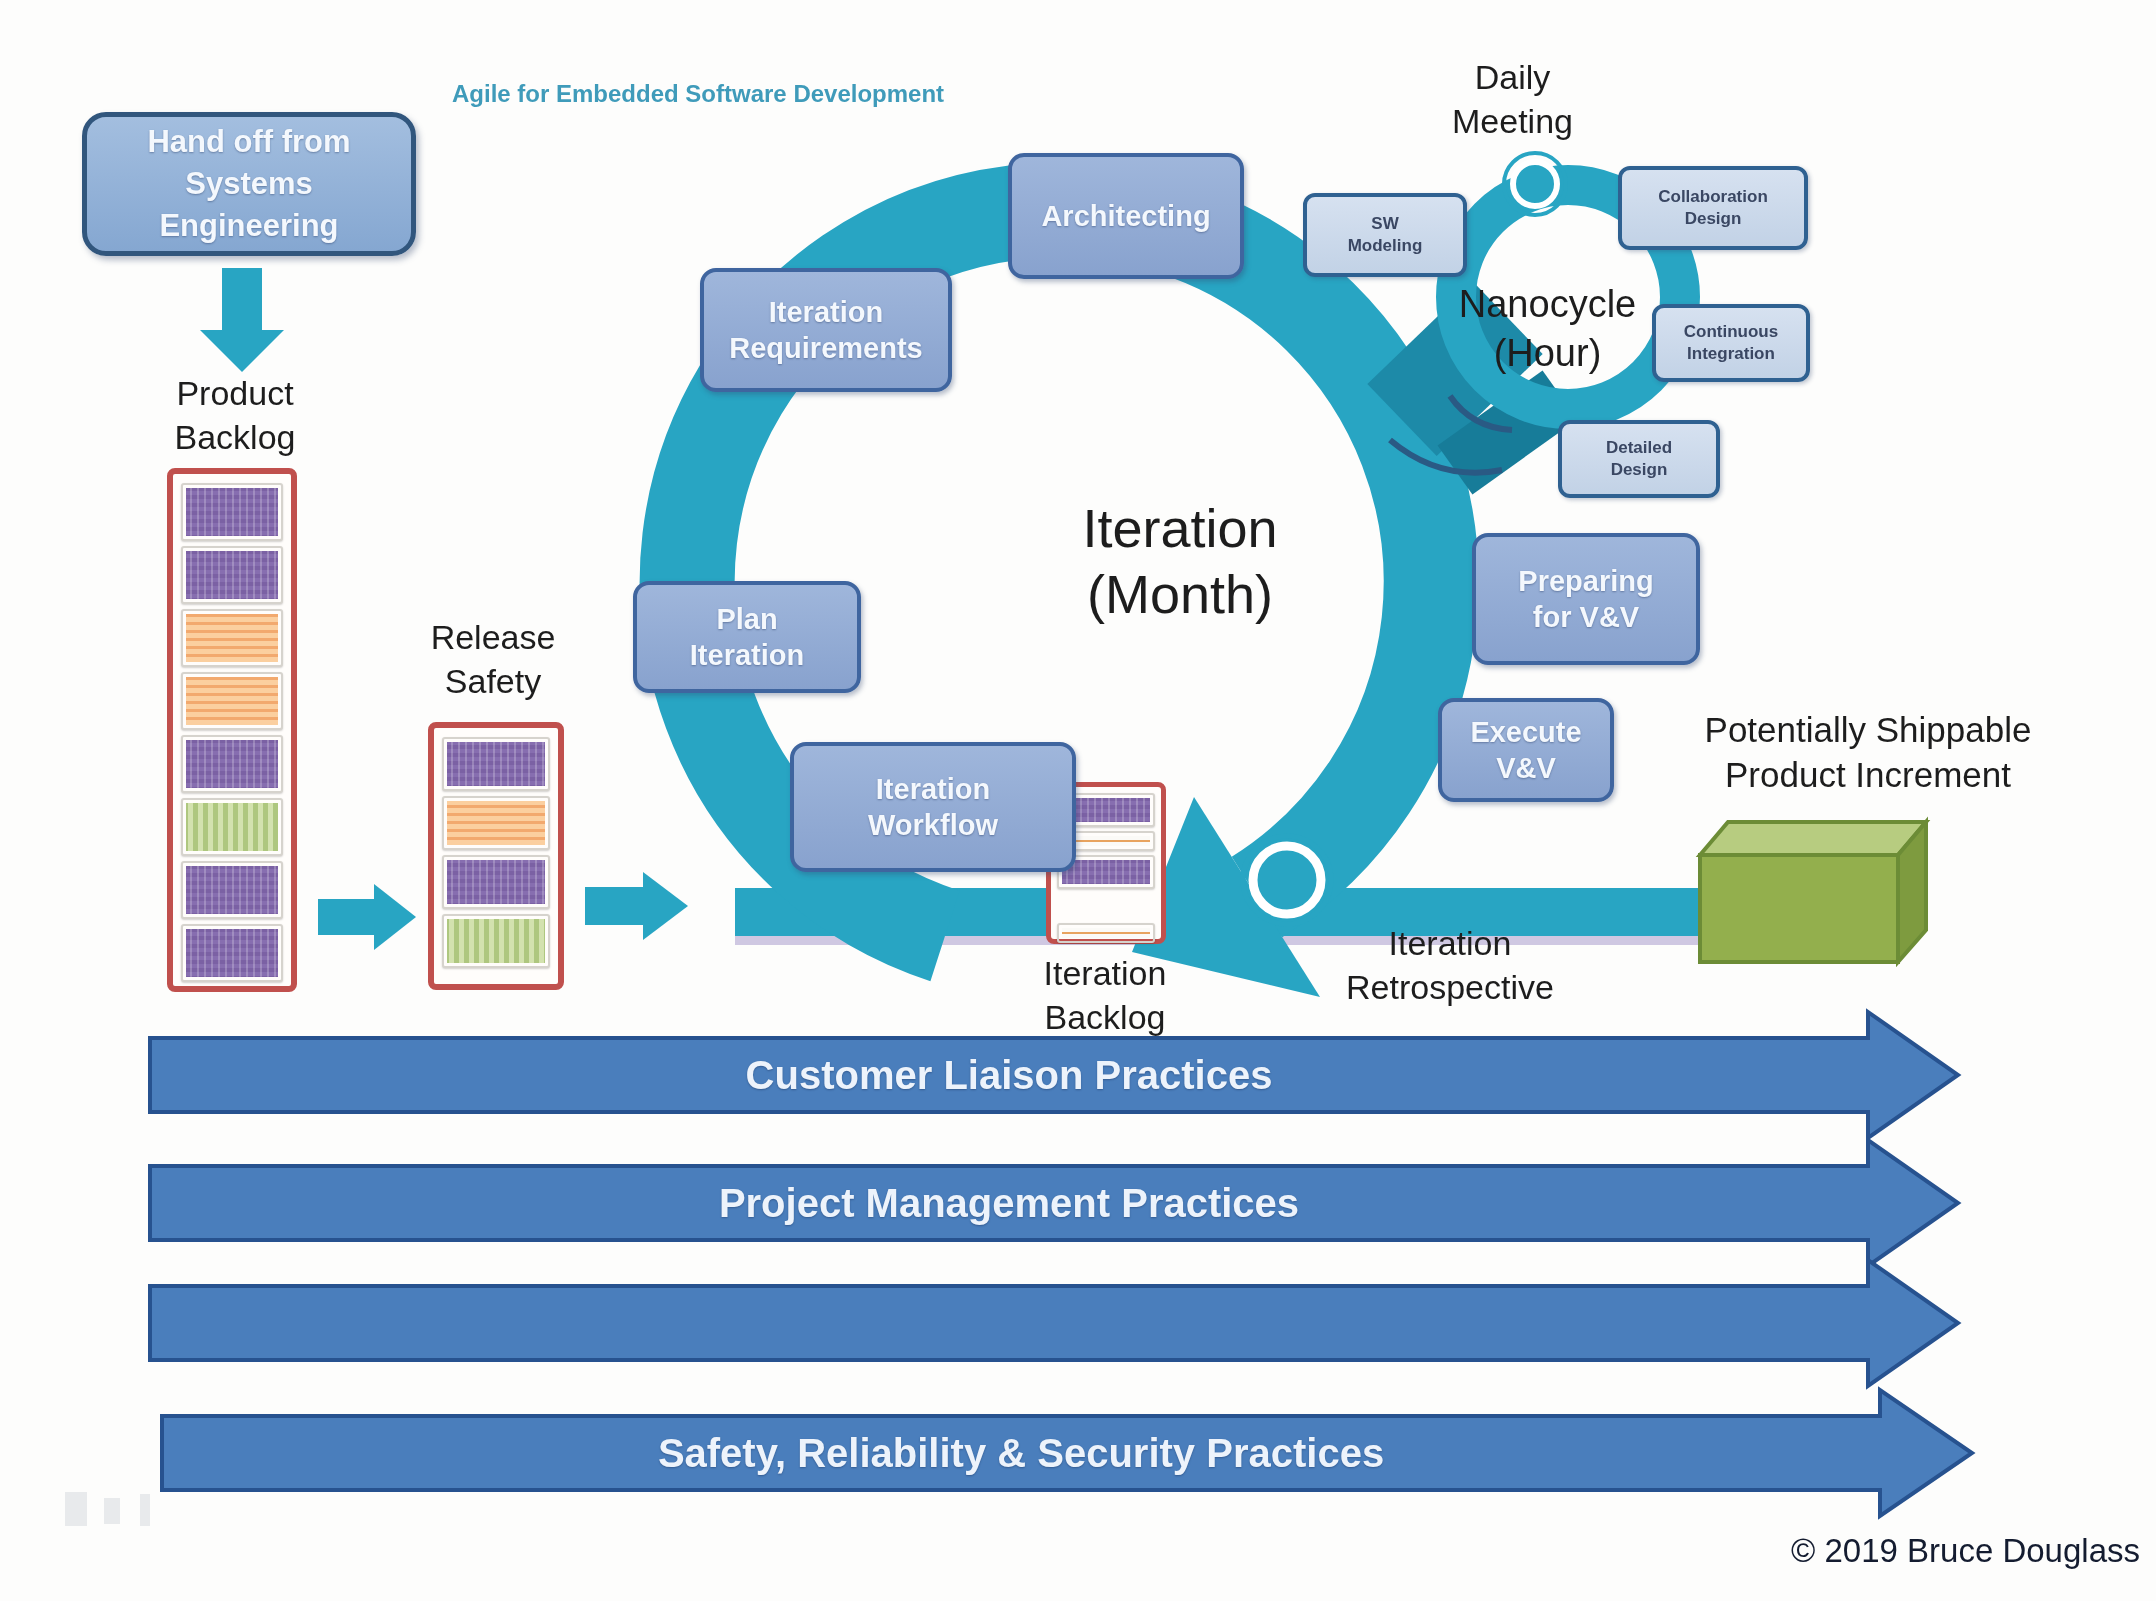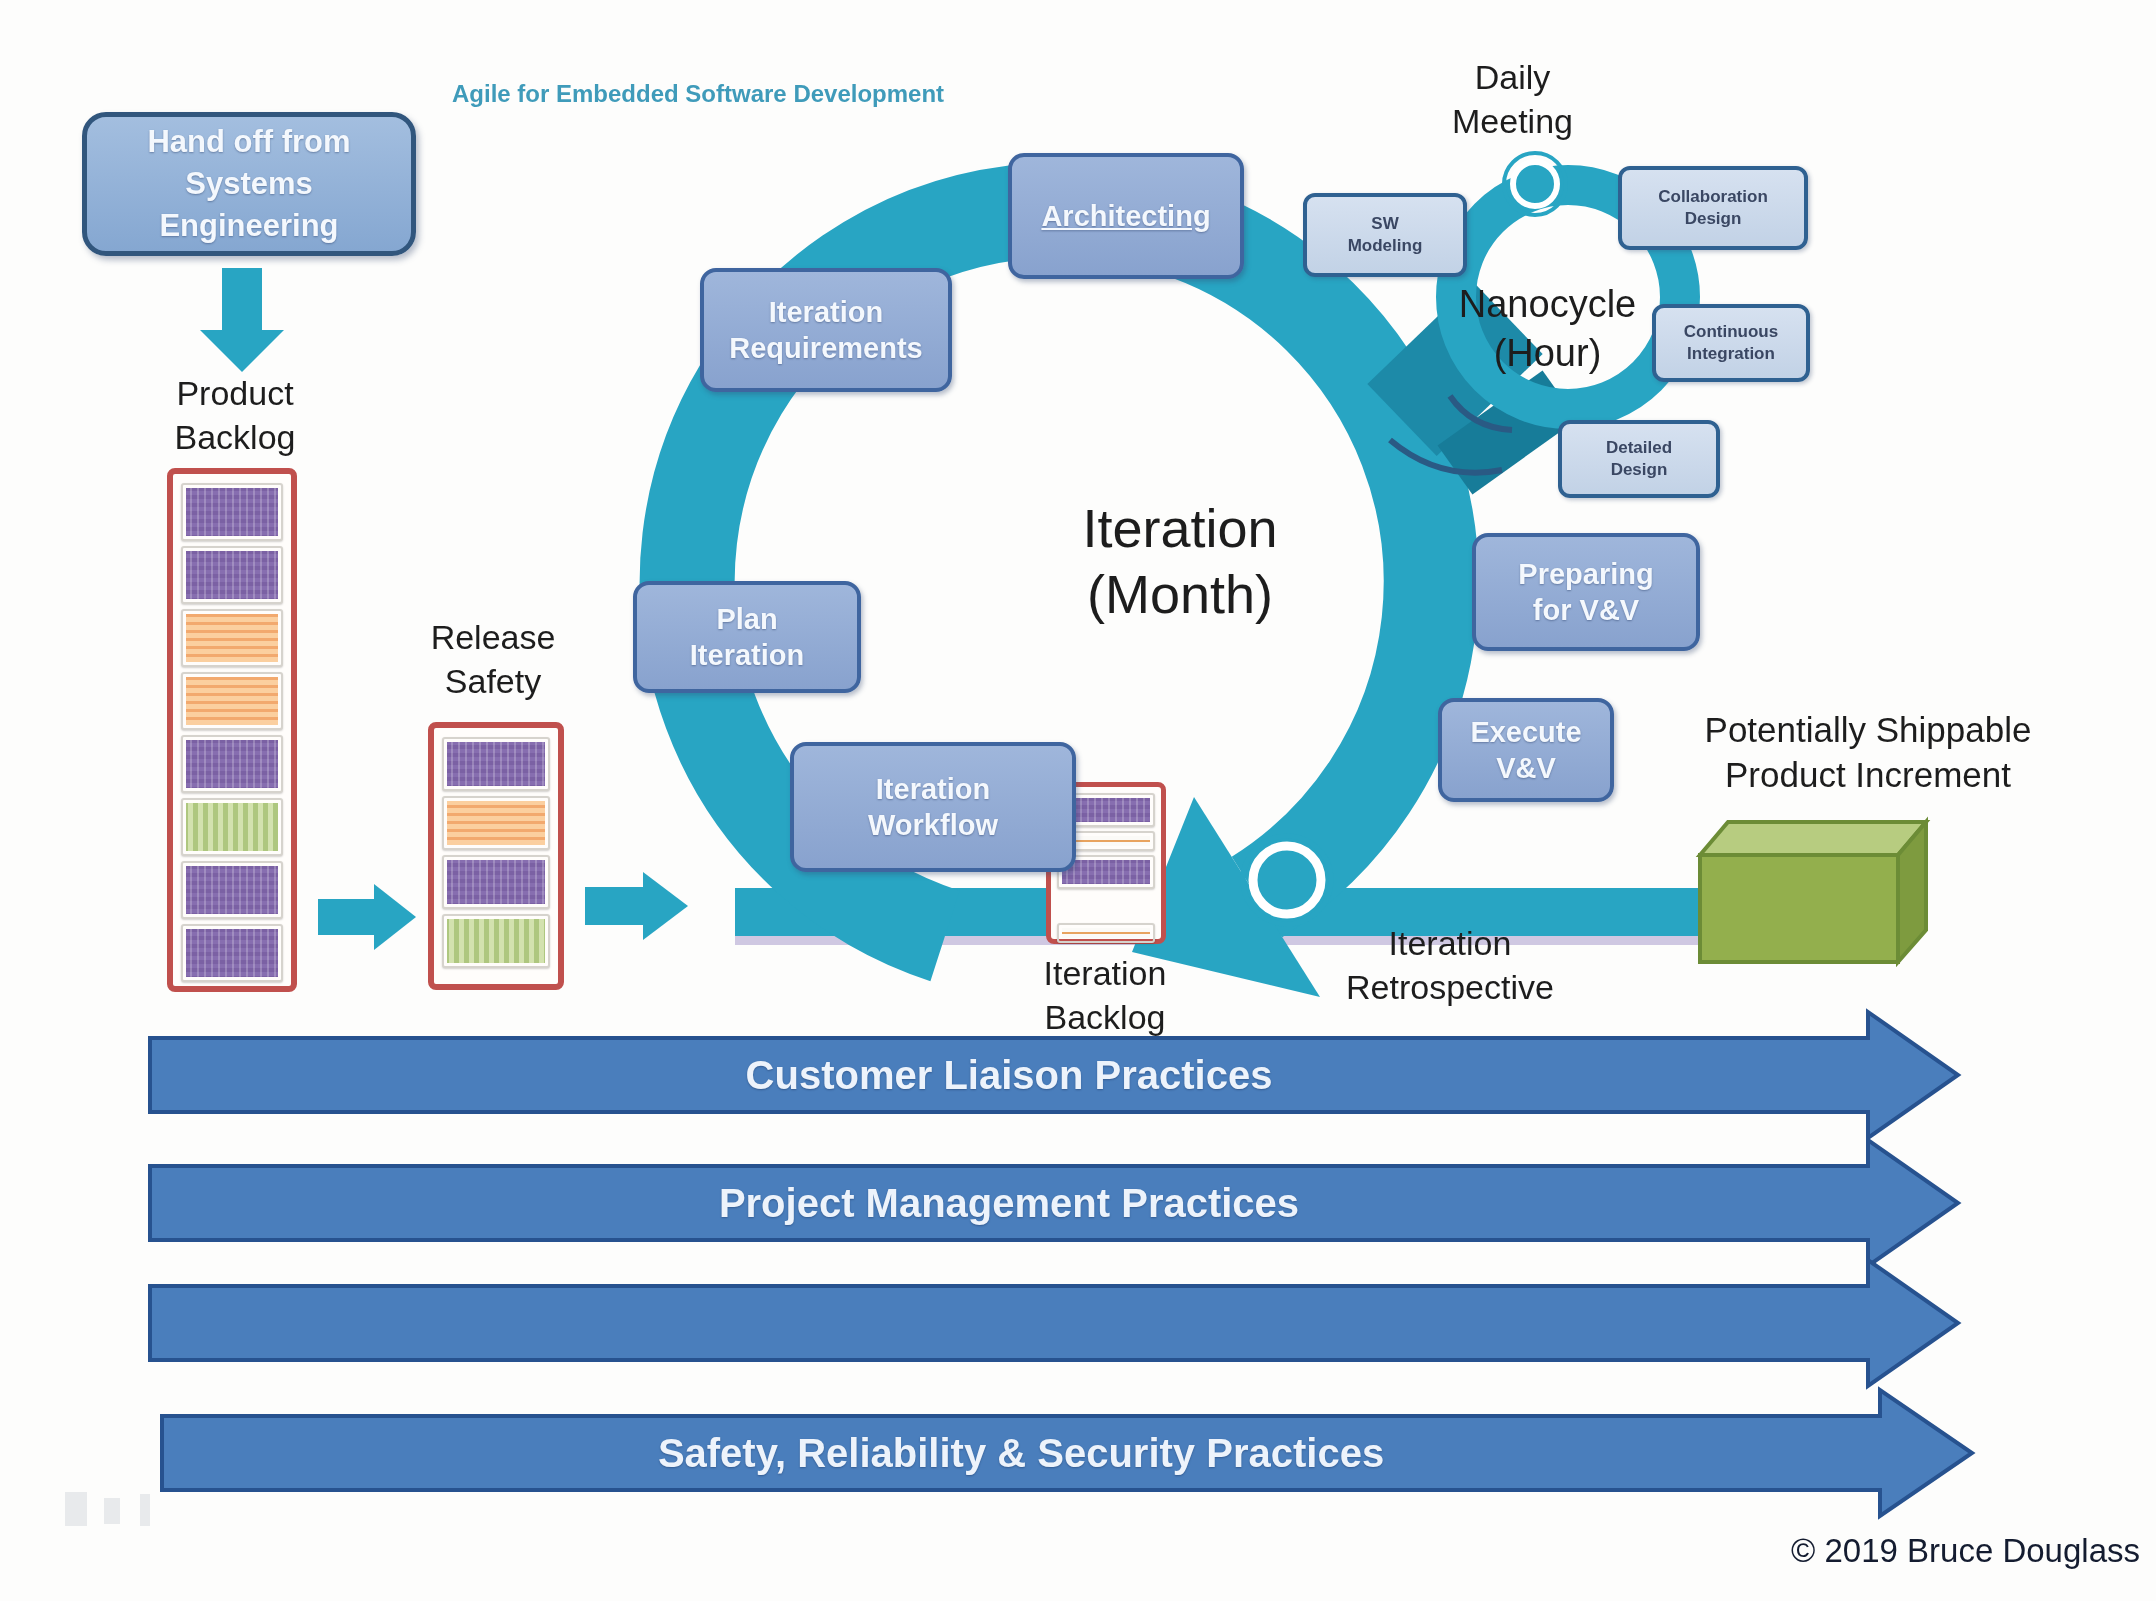--- a/index.html
+++ b/index.html
@@ -17,25 +17,25 @@
   .cube-front{fill:var(--cube_front);stroke:var(--cube_edge);stroke-width:4;}
   .cube-top{fill:var(--cube_top);stroke:var(--cube_edge);stroke-width:4;}
   .cube-side{fill:var(--cube_side);stroke:var(--cube_edge);stroke-width:4;}
   .chevron{fill:none;stroke:#2a5a84;stroke-width:6;}
   .wm{fill:#8a98a8;opacity:.18;}
 
   
   .stage{background:linear-gradient(180deg,#9fb6db,#88a2ce);border:4px solid #3f659f;
          border-radius:16px;color:#f4f8fd;font-size:29px;font-weight:600;line-height:1.25;
          box-shadow:2px 3px 5px rgba(50,70,110,.35);text-shadow:0 1px 2px rgba(40,60,100,.45);}
-  .s-arch{left:1008px;top:153px;width:236px;height:126px;text-decoration:underline;}
+  .s-arch{left:1008px;top:153px;width:236px;height:126px;}
   .s-req{left:700px;top:268px;width:252px;height:124px;}
   .s-plan{left:633px;top:540px;width:228px;height:112px;margin-top:41px;}
   .s-wflow{left:790px;top:742px;width:286px;height:130px;}
-  .s-prep{left:1472px;top:533px;width:228px;height:118px;}
+  .s-prep{left:1472px;top:533px;width:228px;height:132px;}
   .s-exec{left:1438px;top:698px;width:176px;height:104px;}
 
   
   .nano-box{background:linear-gradient(180deg,#d6e1f0,#c2d2e6);border:4px solid #2f6191;
             border-radius:12px;color:#3a4763;font-size:17px;font-weight:700;line-height:1.3;
             box-shadow:2px 2px 4px rgba(50,70,110,.3);}
   .n-swm{left:1303px;top:193px;width:164px;height:84px;}
   .n-collab{left:1618px;top:166px;width:190px;height:84px;}
   .n-ci{left:1652px;top:304px;width:158px;height:78px;}
   .n-dd{left:1558px;top:420px;width:162px;height:78px;}

